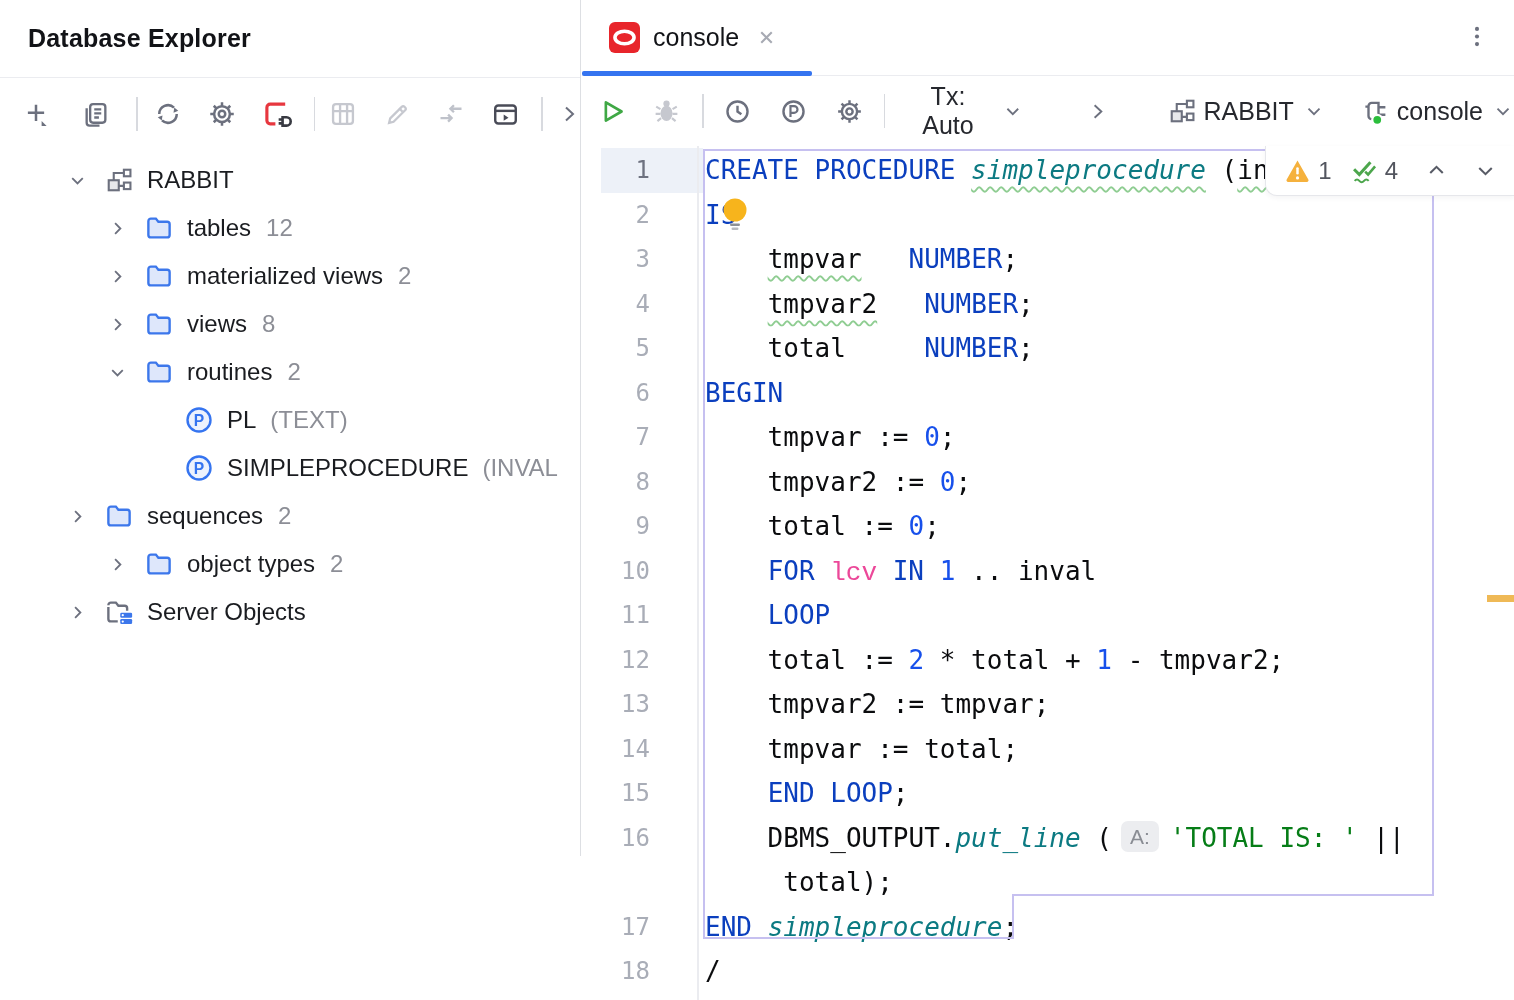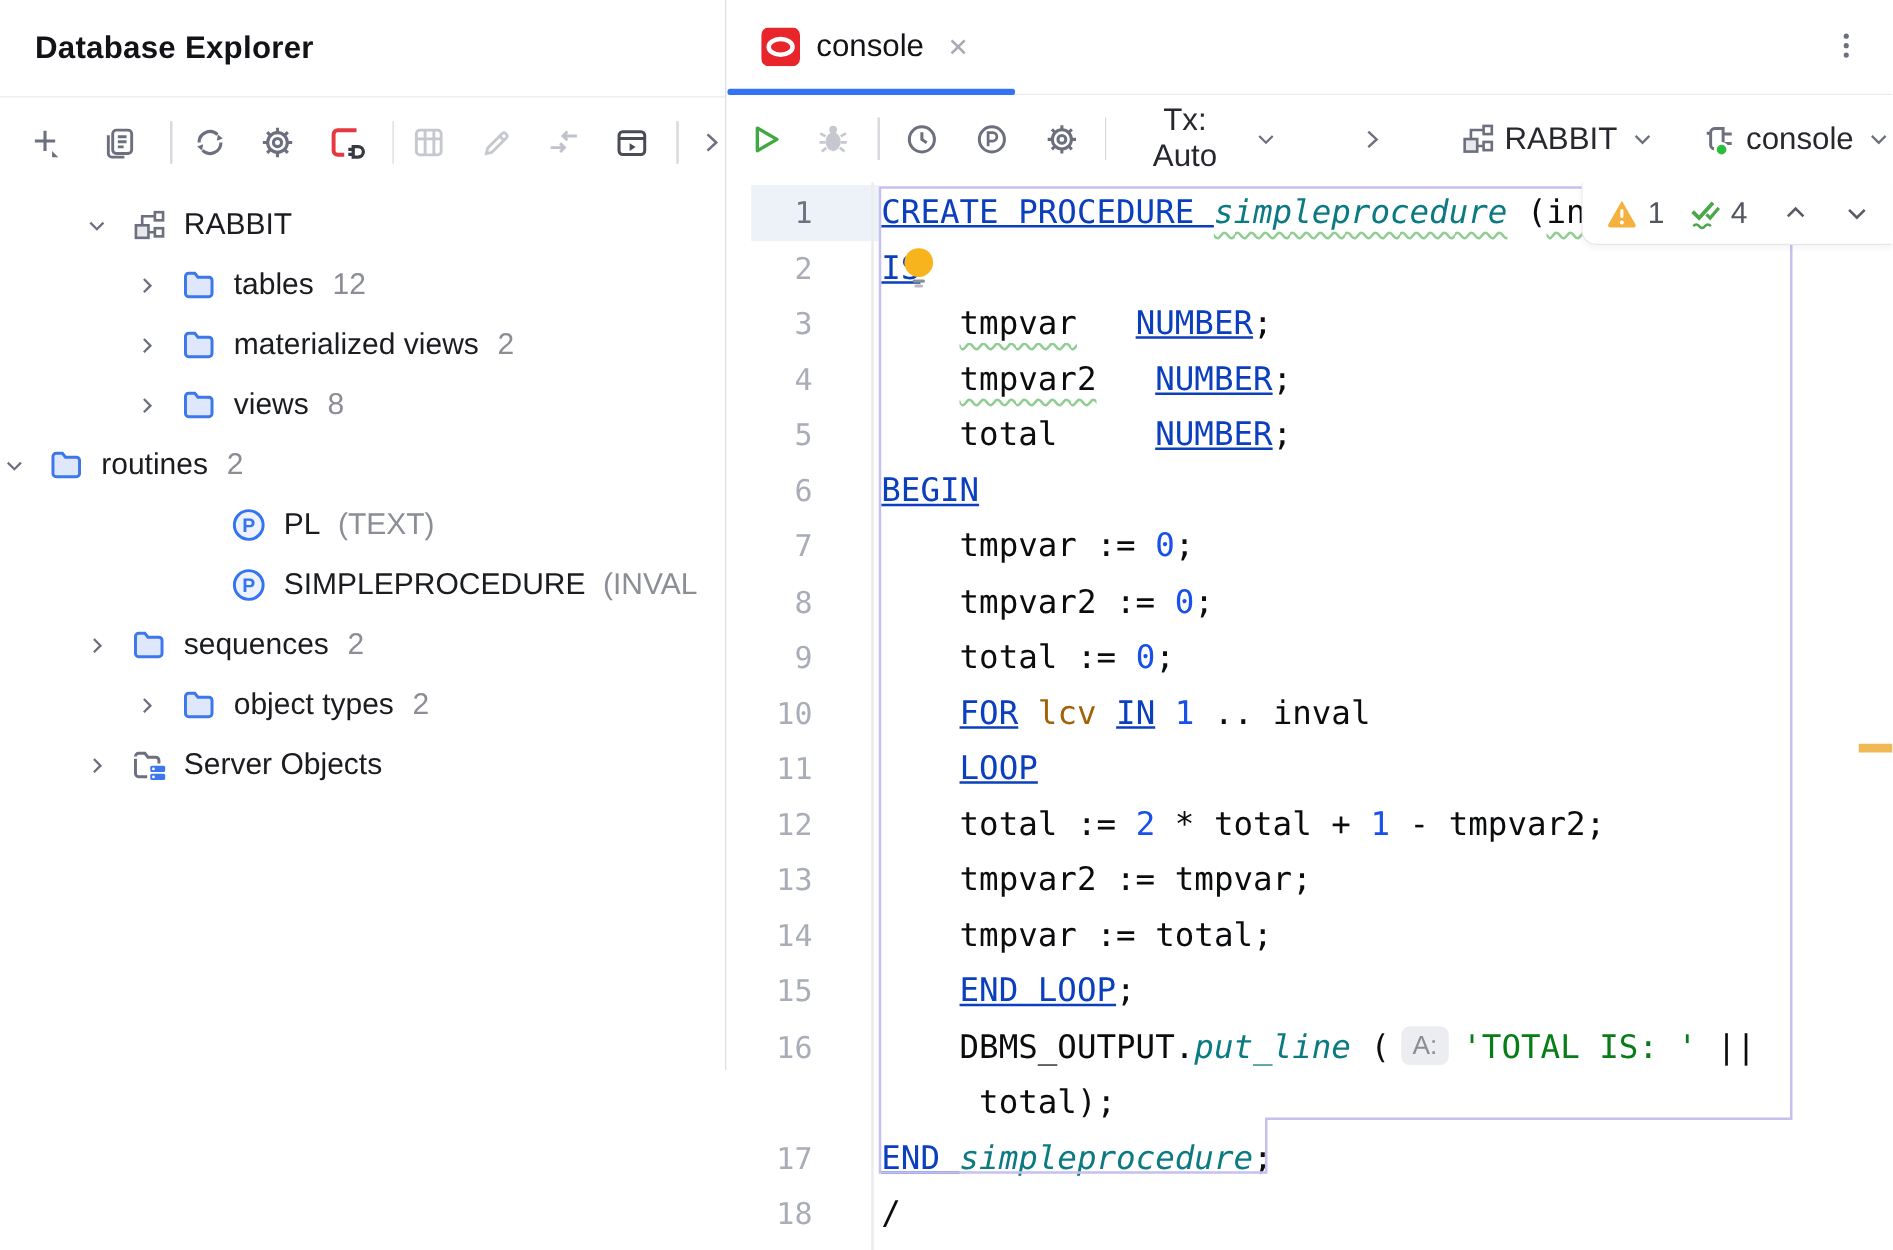--- a/index.html
+++ b/index.html
@@ -48,25 +48,25 @@
   
   .editor { position:relative; width:932px; height:854px; background:#fff; }
   .gutter-line { position:absolute; left:115px; top:0; width:1.5px; height:100%; background:#EBECF0; }
   .cur-gutter { position:absolute; left:19px; top:2px; width:102px; height:44.5px; background:#EDF1F8; }
   .gnum { position:absolute; left:0; width:68px; text-align:right; color:#A9ADB7;
           font:24px/44.5px "DejaVu Sans Mono", monospace; height:44.5px; }
   .gnum.cur { color:#6E7280; }
   .crow { position:absolute; left:123px; white-space:pre; font:26px/44.5px "DejaVu Sans Mono", monospace;
           height:44.5px; color:#0B0C0E; }
   .pl  { color:#0B0C0E; }
-  .kw  { color:#0B3FBE;text-decoration:underline; }
+  .kw  { color:#0B3FBE; }
   .num { color:#1750EB; }
   .str { color:#067D17; }
   .fn  { color:#0C7A82; font-style:italic; }
-  .mut { color:#a16207; }
+  .mut { color:#ec4899;font-family:Liberation Mono, monospace; }
   .sq  { text-decoration:underline; text-decoration-style:wavy; text-decoration-color:#8FCD92;
          text-decoration-thickness:1.8px; text-underline-offset:7px; }
   .chip { display:inline-block; background:#ECEDF0; color:#8A8D94; font:21px "Liberation Sans", sans-serif;
           border-radius:7px; padding:5px 9px; margin:0 11px 0 9px; vertical-align:3px; line-height:1; }
 
   #sel-overlay { position:absolute; left:0; top:0; pointer-events:none; }
 
   .inspect-widget { position:absolute; top:0; right:0; height:50px; background:#fff;
                     border-left:1px solid #E6E7EB; border-bottom:1px solid #E6E7EB;
                     border-radius:0 0 0 12px; display:flex; align-items:center; padding:0 16px 0 18px;
@@ -215,21 +215,21 @@
             </svg>
           </span>
           <span class="ticon">
             <svg width="30" height="30" viewBox="0 0 24 24">
               <path d="M3.5 6.5a2 2 0 0 1 2-2h4l2 2.5h7a2 2 0 0 1 2 2v8.5a2 2 0 0 1-2 2h-13a2 2 0 0 1-2-2z" fill="#DEE7FB" stroke="#3C77EB" stroke-width="1.9"></path>
             </svg>
           </span>
           <span class="tlabel">views</span>
           <span class="tcount">8</span>
         </div>
-        <div class="trow" style="">
+        <div class="trow" style="padding-left: 106px;">
           <span class="tchev">
             <svg width="23" height="23" viewBox="0 0 24 24" fill="none" stroke="#6C707E" stroke-width="1.9">
               <path d="M6.5 9.5l5.5 5.5 5.5-5.5"></path>
             </svg>
           </span>
           <span class="ticon">
             <svg width="30" height="30" viewBox="0 0 24 24">
               <path d="M3.5 6.5a2 2 0 0 1 2-2h4l2 2.5h7a2 2 0 0 1 2 2v8.5a2 2 0 0 1-2 2h-13a2 2 0 0 1-2-2z" fill="#DEE7FB" stroke="#3C77EB" stroke-width="1.9"></path>
             </svg>
           </span>

